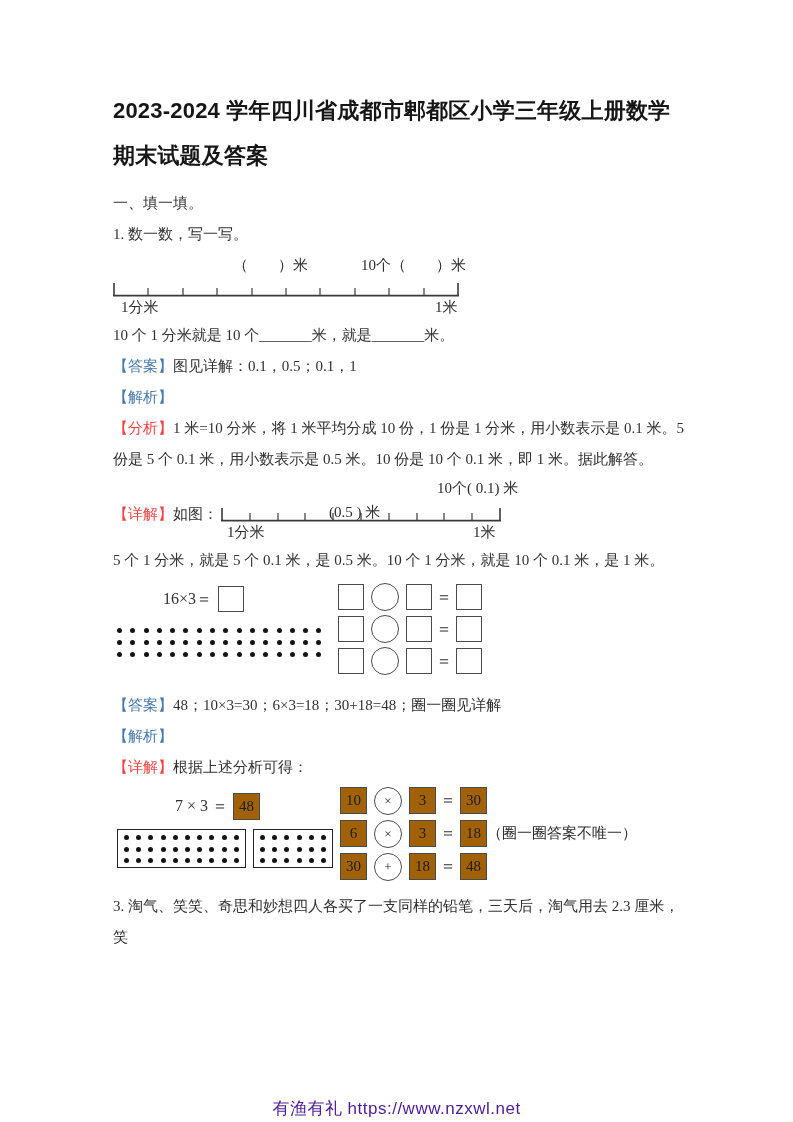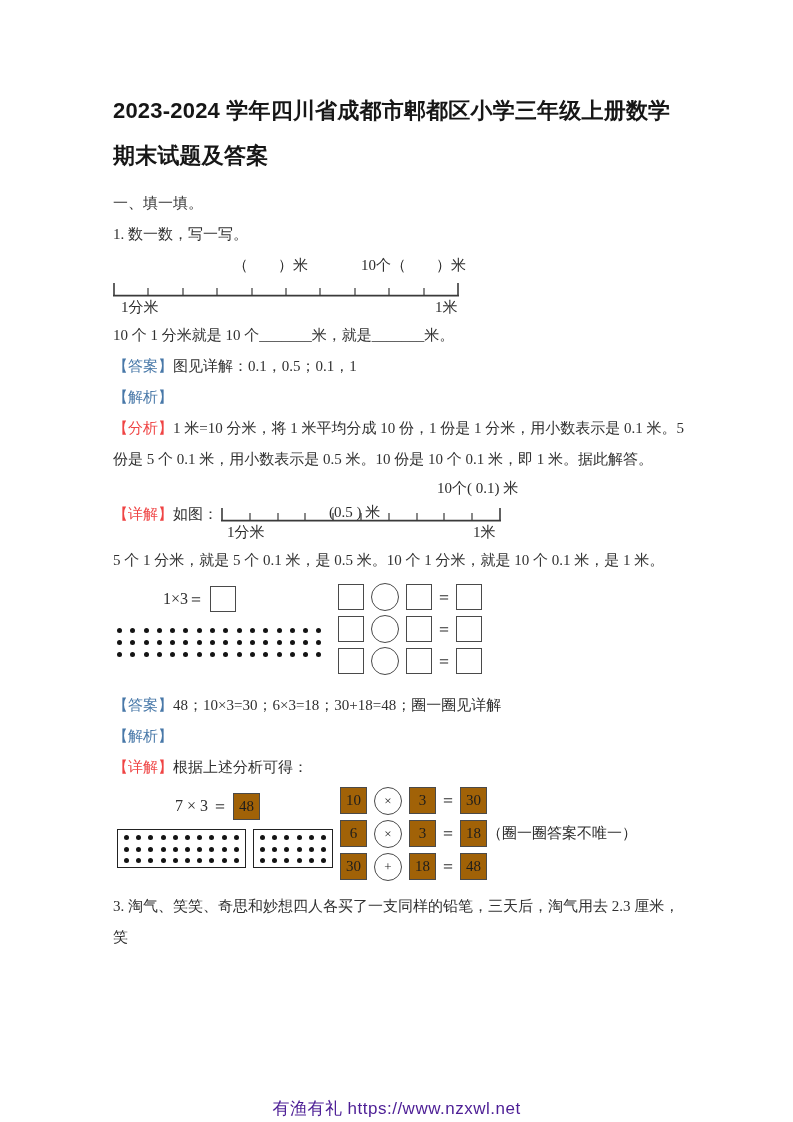--- a/index.html
+++ b/index.html
@@ -151,21 +151,21 @@
       <span class="r-lab r-bot-left">1分米</span>
       <span class="r-lab r-bot-right">1米</span>
     </div>
   </div>
 
   <div class="para">5 个 1 分米，就是 5 个 0.1 米，是 0.5 米。10 个 1 分米，就是 10 个 0.1 米，是 1 米。</div>
 
 
   <div class="q2-diagram">
     <div class="q2-expr">
-      <span class="txt">1×3＝</span>
+      <span class="txt">16×3＝</span>
       <span class="sq-empty"></span>
     </div>
     <div class="q2-dots dots-free">
         <div class="dot-row">
           <span class="dot"></span>
           <span class="dot"></span>
           <span class="dot"></span>
           <span class="dot"></span>
           <span class="dot"></span>
           <span class="dot"></span>

